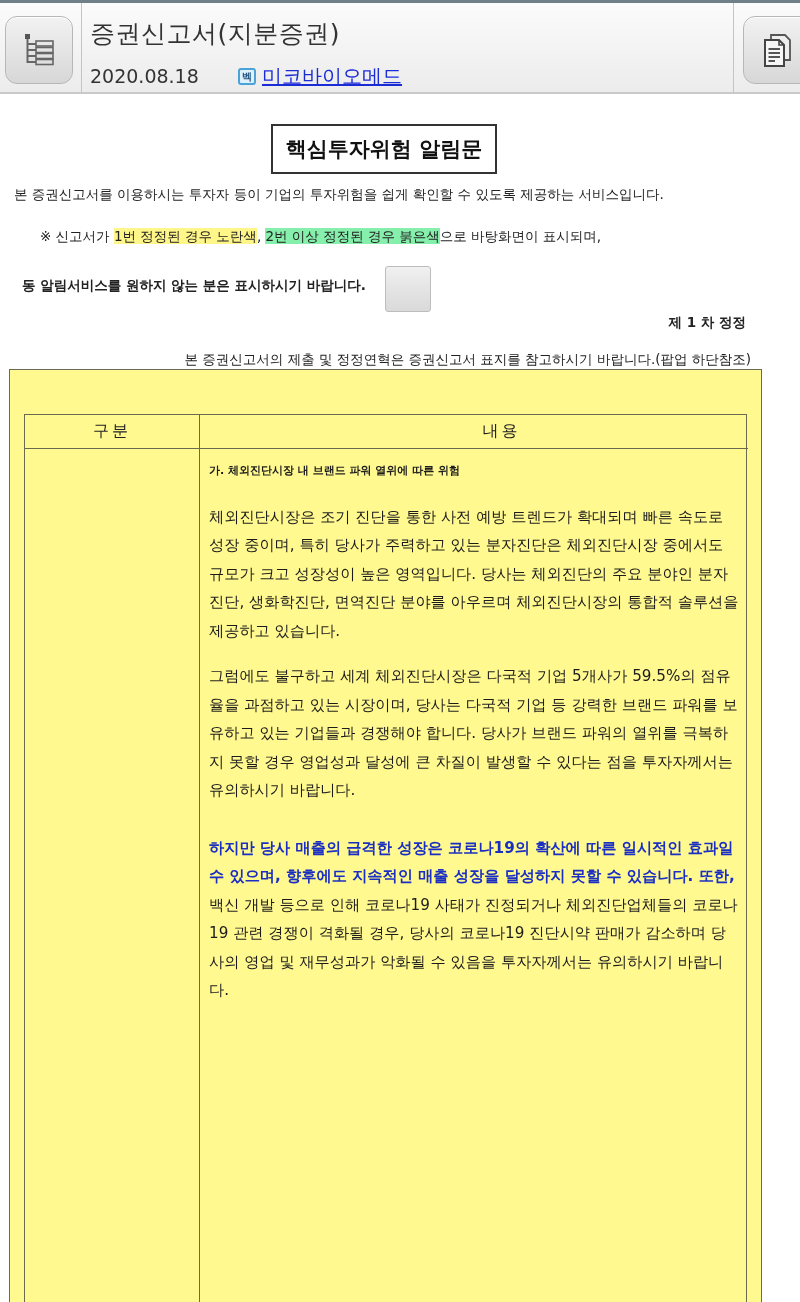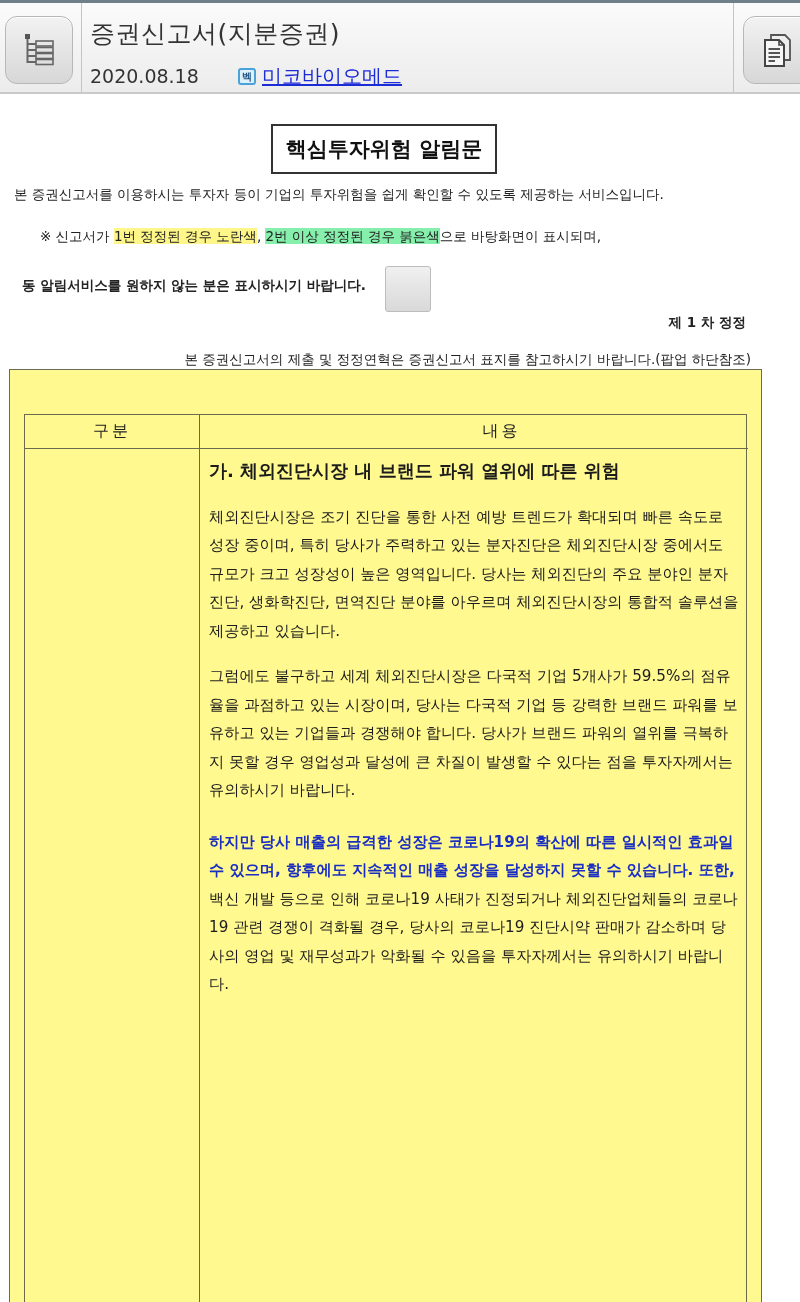--- a/index.html
+++ b/index.html
@@ -99,24 +99,24 @@
     font-size: 16px; color: #222; letter-spacing: 3px;
   }
   .th-cat { left: 0; width: 174px; }
   .th-content { left: 174px; width: 549px; margin-left: 28px; }
   .col-divider { position: absolute; left: 174px; top: 0; width: 1px; height: 900px; background: #6a6a50; }
 
   .content-cell {
     position: absolute; left: 184px; top: 42px; width: 532px;
     font-size: 15.2px; line-height: 28.5px; color: #1c1c1c;
   }
-  .section-title { font-weight: bold; font-size: 18px; }
+  .section-title { font-weight: bold; font-size: 11px; }
   .para { margin-top: 17px; }
   .gap-lg { margin-top: 60px; }
-  .gap-md { margin-top: 23px; }
+  .gap-md { margin-top: 29px; }
   .emph-blue { color: #1a2ec4; font-weight: bold; }
 </style>
 </head>
 <body>
 
 <div class="header">
   <div class="hdr-left-cell">
     <div class="icon-btn toc-btn">
       <span>
         <svg width="40" height="40" viewBox="0 0 40 40">

